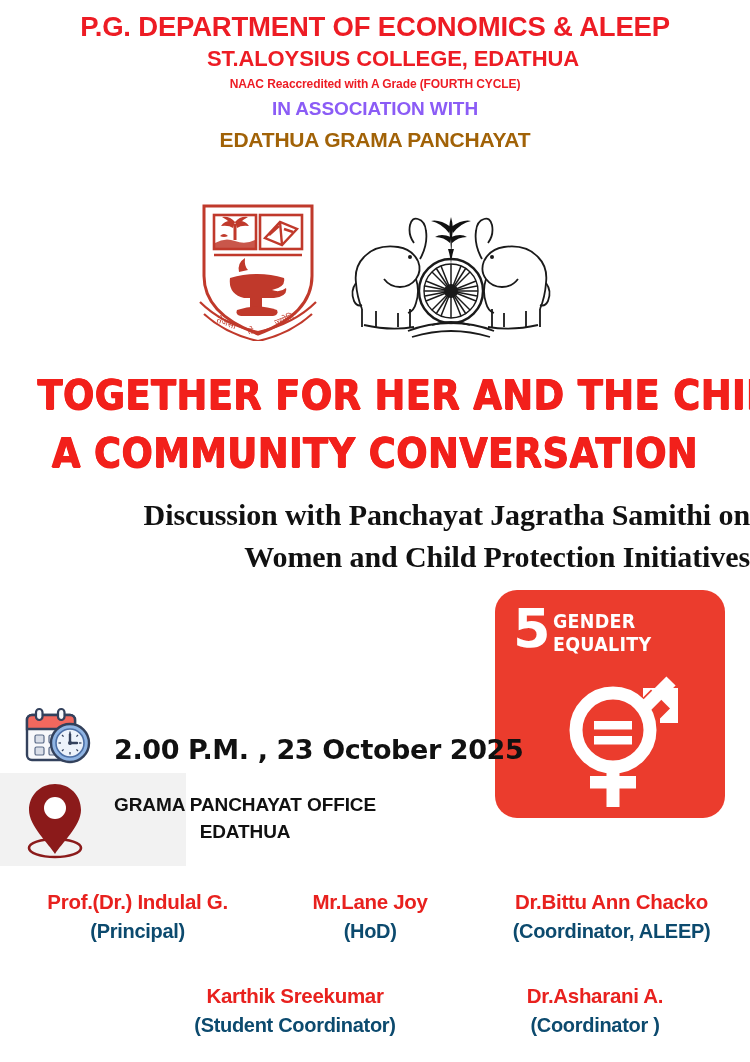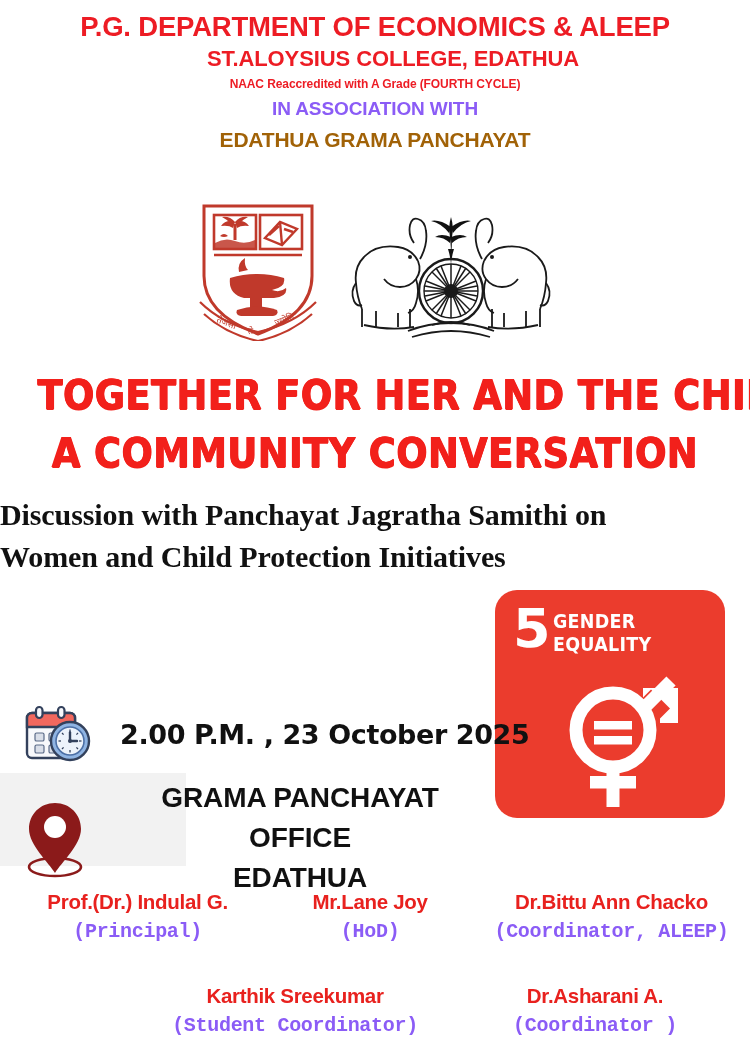--- a/index.html
+++ b/index.html
@@ -100,21 +100,21 @@
     white-space: nowrap;
     text-shadow: 0.6px 0 0 #F2201B, -0.6px 0 0 #F2201B, 0 0.5px 0 #F2201B;
   }
 
   
   .subtitle-block {
     position: absolute;
     top: 494px;
     left: 0;
     width: 750px;
-    text-align: left;
+    text-align: right;
     font-family: "Liberation Serif", serif;
   }
   .subtitle-line {
     font-size: 30px;
     font-weight: bold;
     color: #111111;
     line-height: 1.4;
     letter-spacing: -0.1px;
     white-space: nowrap;
   }
@@ -162,22 +162,21 @@
   }
 
   
   .datetime-row {
     position: absolute;
     left: 22px;
     top: 703px;
     width: 470px;
     height: 62px;
     display: flex;
-    align-items: center;
-    gap: 6px;
+    align-items: flex-end;
   }
   .cal-icon { width: 70px; height: 58px; flex: 0 0 auto; }
   .datetime-text {
     margin-left: 22px;
     font-family: "DejaVu Sans", sans-serif;
     font-size: 27px;
     font-weight: bold;
     color: #111111;
     letter-spacing: -0.4px;
     white-space: nowrap;
@@ -195,23 +194,23 @@
   .venue-row {
     position: absolute;
     left: 22px;
     top: 778px;
     width: 470px;
     display: flex;
     align-items: center;
   }
   .pin-icon { width: 66px; height: 82px; flex: 0 0 auto; }
   .venue-text {
-    margin-left: 20px;
+    margin-left: 26px;
     text-align: center;
-    font-size: 28px;
+    font-size: 19px;
     font-weight: bold;
     color: #111111;
     line-height: 1.42;
     letter-spacing: -0.1px;
   }
 
   
   .credits-row-1 {
     position: absolute;
     left: 0;
@@ -233,24 +232,23 @@
   .credit-name {
     font-size: 20.5px;
     font-weight: bold;
     color: #E8211E;
     letter-spacing: -0.3px;
     white-space: nowrap;
   }
   .credit-role {
     font-size: 20px;
     font-weight: bold;
-    color: #8b5cf6;
+    color: #0c4a6e;
     letter-spacing: -0.3px;
     white-space: nowrap;
-    font-family: Liberation Mono, monospace;
   }
   .c1 { width: 262px; padding-left: 8px; }
   .c2 { width: 208px; }
   .c3 { width: 280px; }
   .d1 { width: 150px; }
   .d2 { width: 310px; }
   .d3 { width: 290px; }
 </style>
 </head>
 <body>

